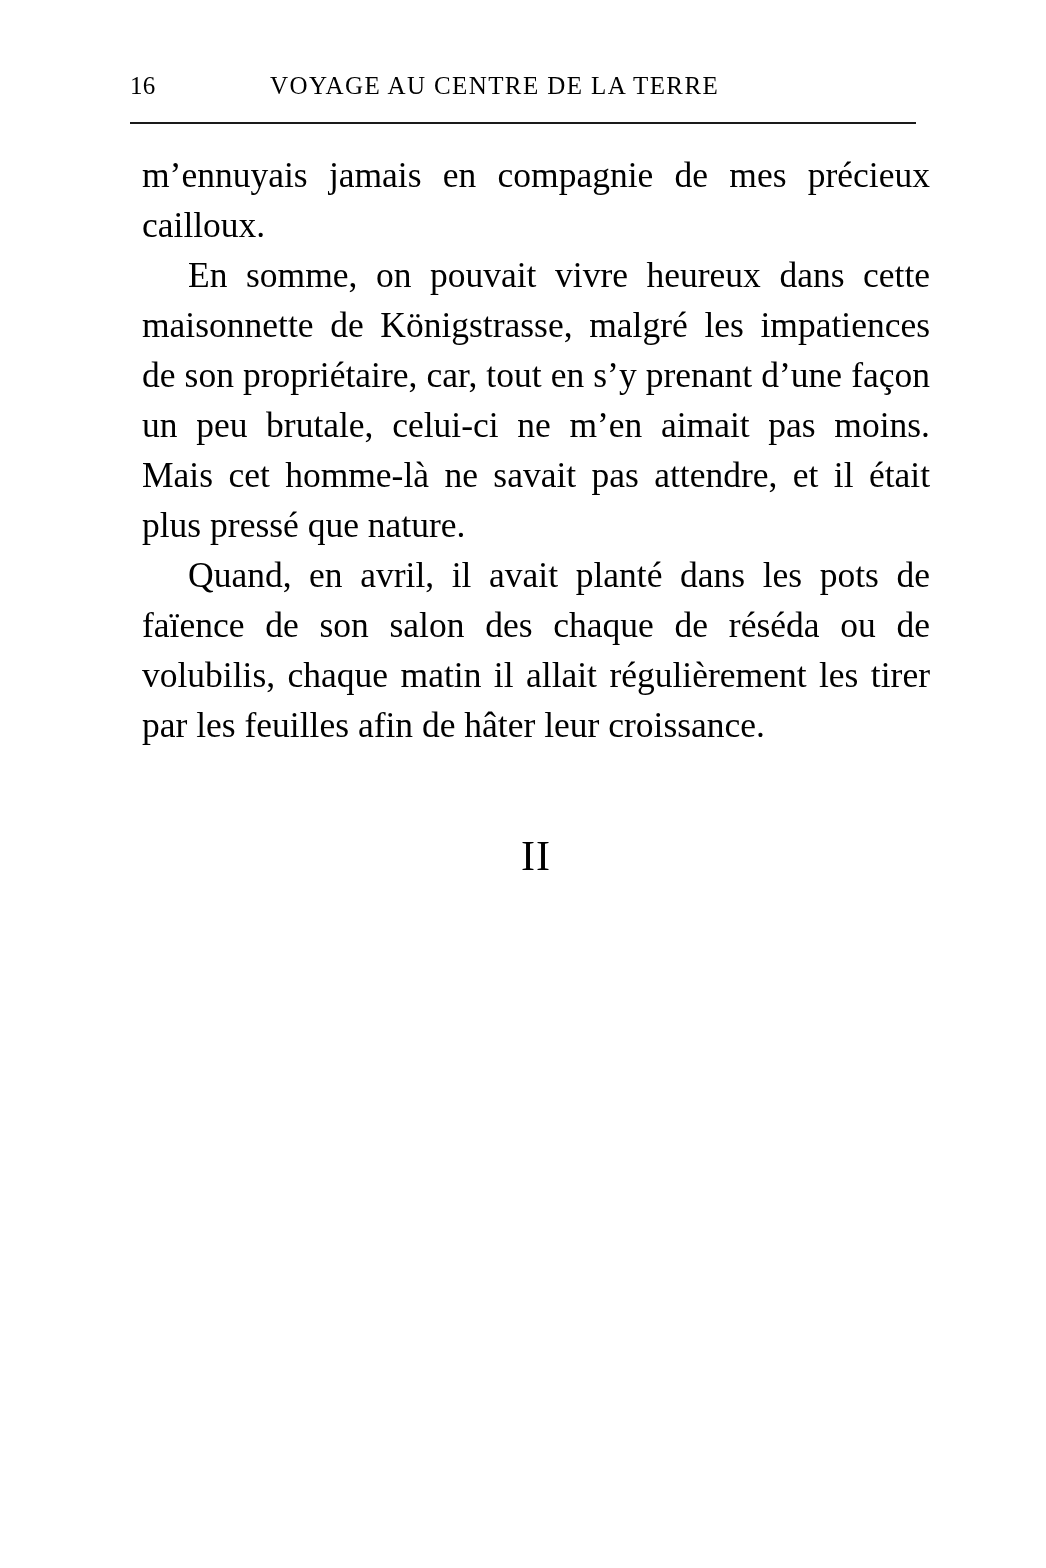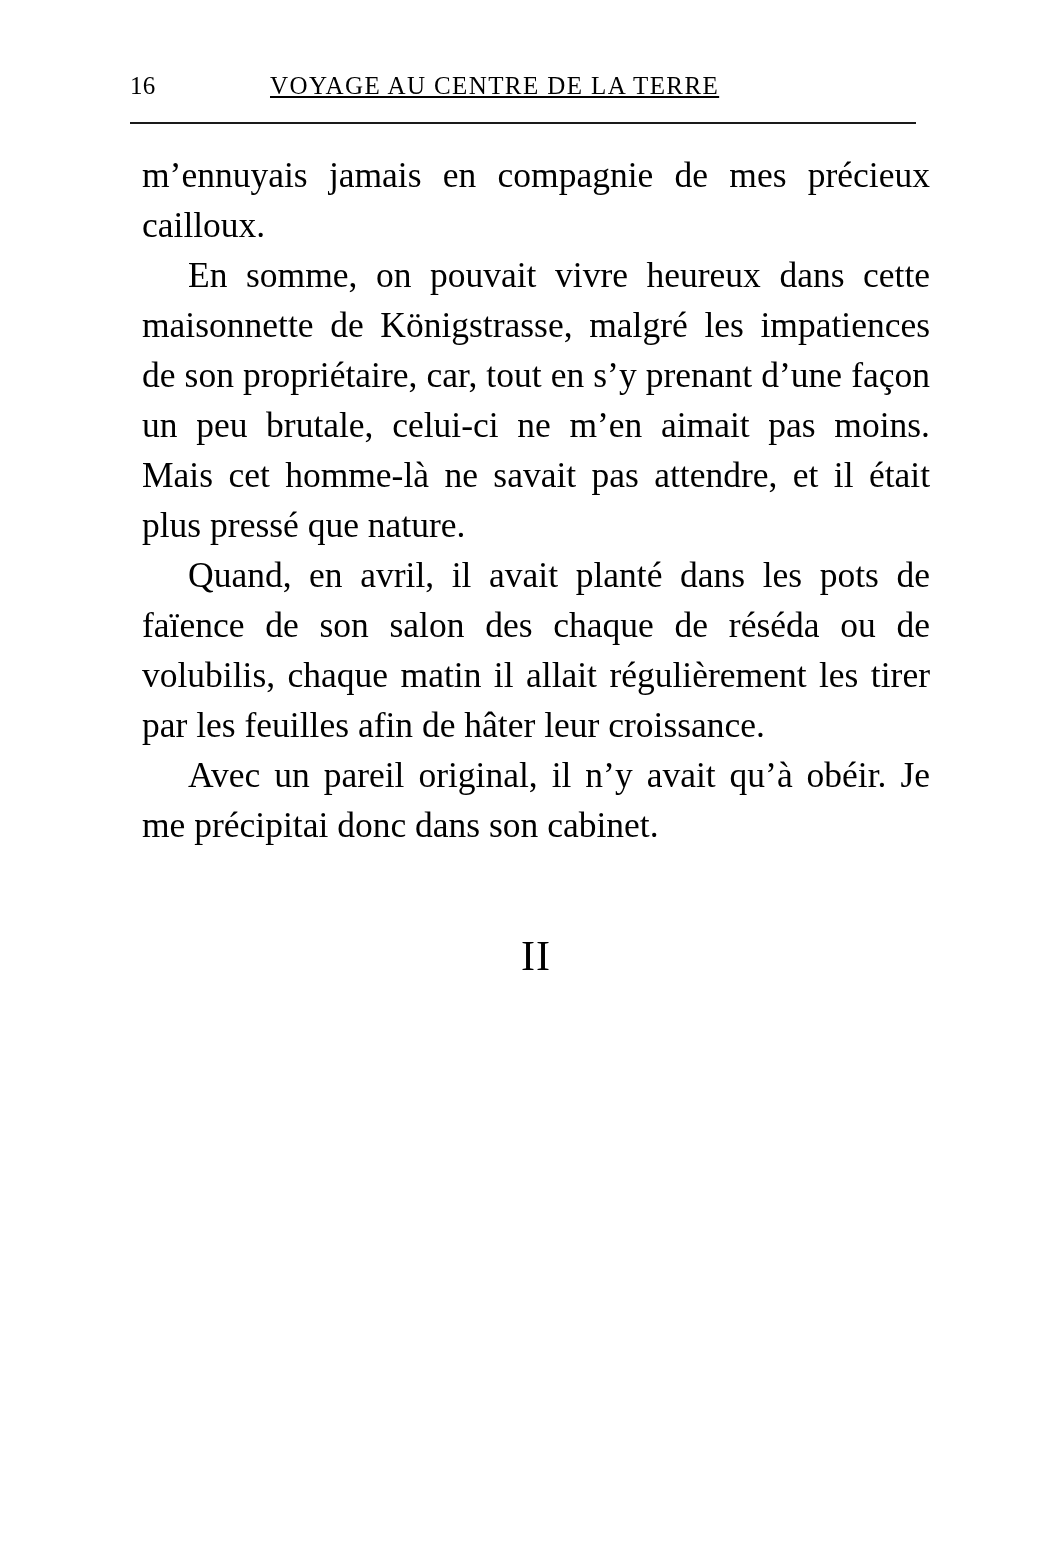--- a/index.html
+++ b/index.html
@@ -32,21 +32,20 @@
   .folio {
     font-size: 25px;
     letter-spacing: 0.2px;
     width: 140px;
     flex: none;
   }
   .running-title {
     font-size: 25px;
     letter-spacing: 1.4px;
     white-space: nowrap;
-    text-decoration: underline;
   }
   .rule {
     position: absolute;
     top: 122px;
     left: 130px;
     width: 786px;
     height: 2px;
     background: #1a1a1a;
   }
   .body-text {
@@ -85,19 +84,18 @@
     <span class="folio">16</span>
     <span class="running-title">VOYAGE AU CENTRE DE LA TERRE</span>
   </div>
 
   <div class="rule"></div>
 
   <div class="body-text">
     <p>m’ennuyais jamais en compagnie de mes précieux cailloux.</p>
     <p class="indent">En somme, on pouvait vivre heureux dans cette maisonnette de Königstrasse, malgré les impatiences de son propriétaire, car, tout en s’y prenant d’une façon un peu brutale, celui-ci ne m’en aimait pas moins. Mais cet homme-là ne savait pas attendre, et il était plus pressé que nature.</p>
     <p class="indent">Quand, en avril, il avait planté dans les pots de faïence de son salon des chaque de réséda ou de volubilis, chaque matin il allait régulièrement les tirer par les feuilles afin de hâter leur croissance.</p>
-    <p class="indent">Avec un pareil original, il n’y avait qu’à obéir. Je me précipitai donc dans son cabinet.</p>
 
     <h2 class="chapter-number">II</h2>
 
   </div>
 
 </div>
 
 </body></html>

